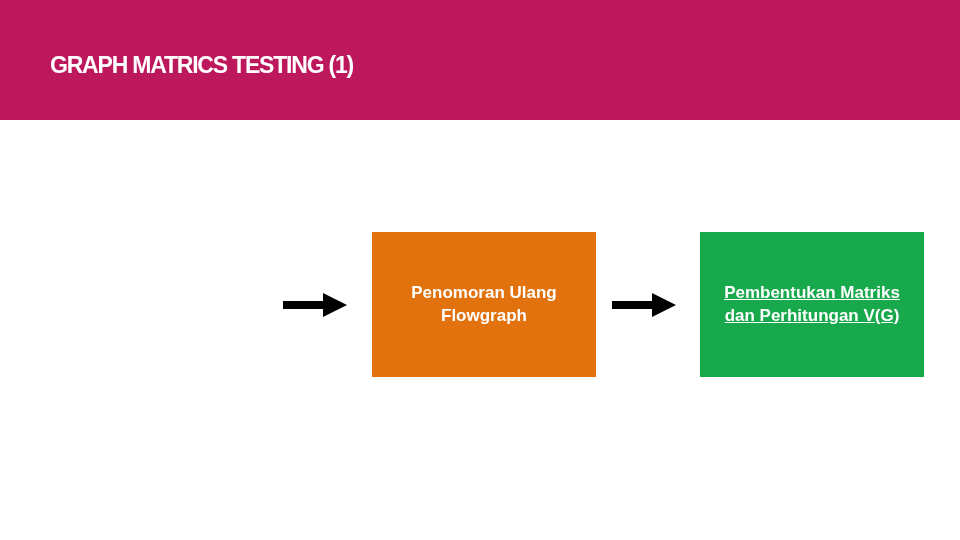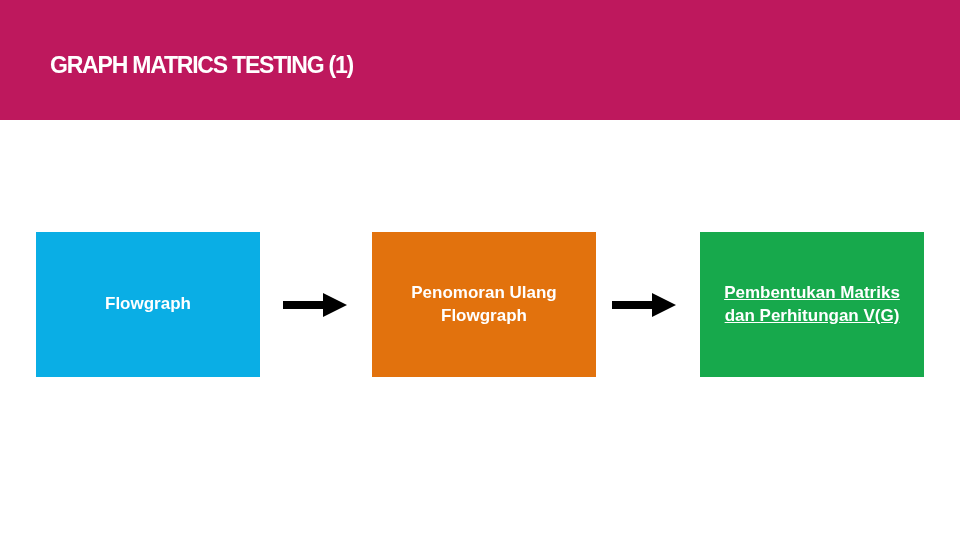--- a/index.html
+++ b/index.html
@@ -95,23 +95,20 @@
 <body>
 
 <div id="slide">
 
   <div id="header-banner">
     <div id="header-title">GRAPH MATRICS TESTING (1)</div>
   </div>
 
   <div id="flow-row">
 
-    <div class="flow-box" id="box-1">
-      <span>Flowgraph</span>
-    </div>
 
     <div class="arrow" id="arrow-1">
       <svg width="66" height="26" viewBox="0 0 66 26" xmlns="http://www.w3.org/2000/svg">
         <path d="M0 9 L40 9 L40 1 L64 13 L40 25 L40 17 L0 17 Z" fill="#000000"></path>
       </svg>
     </div>
 
     <div class="flow-box" id="box-2">
       <span>Penomoran Ulang Flowgraph</span>
     </div>

